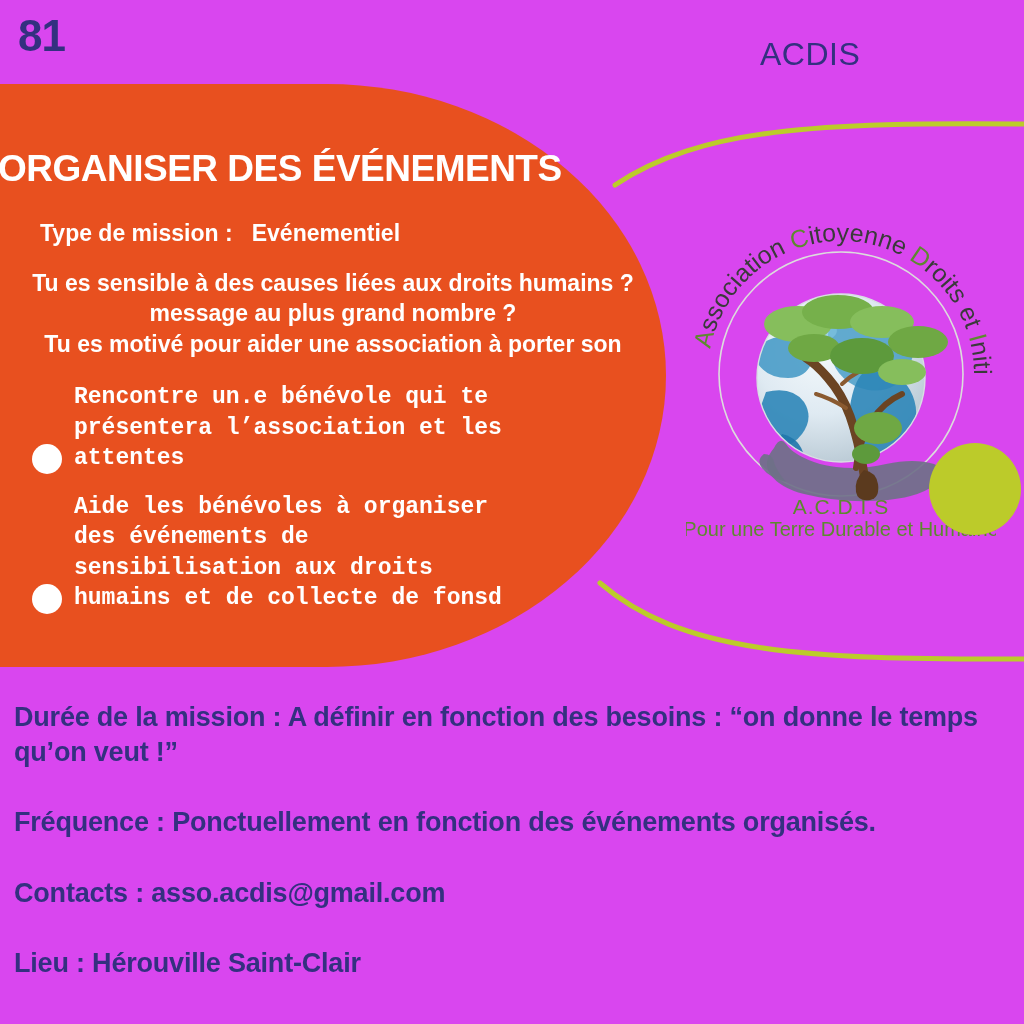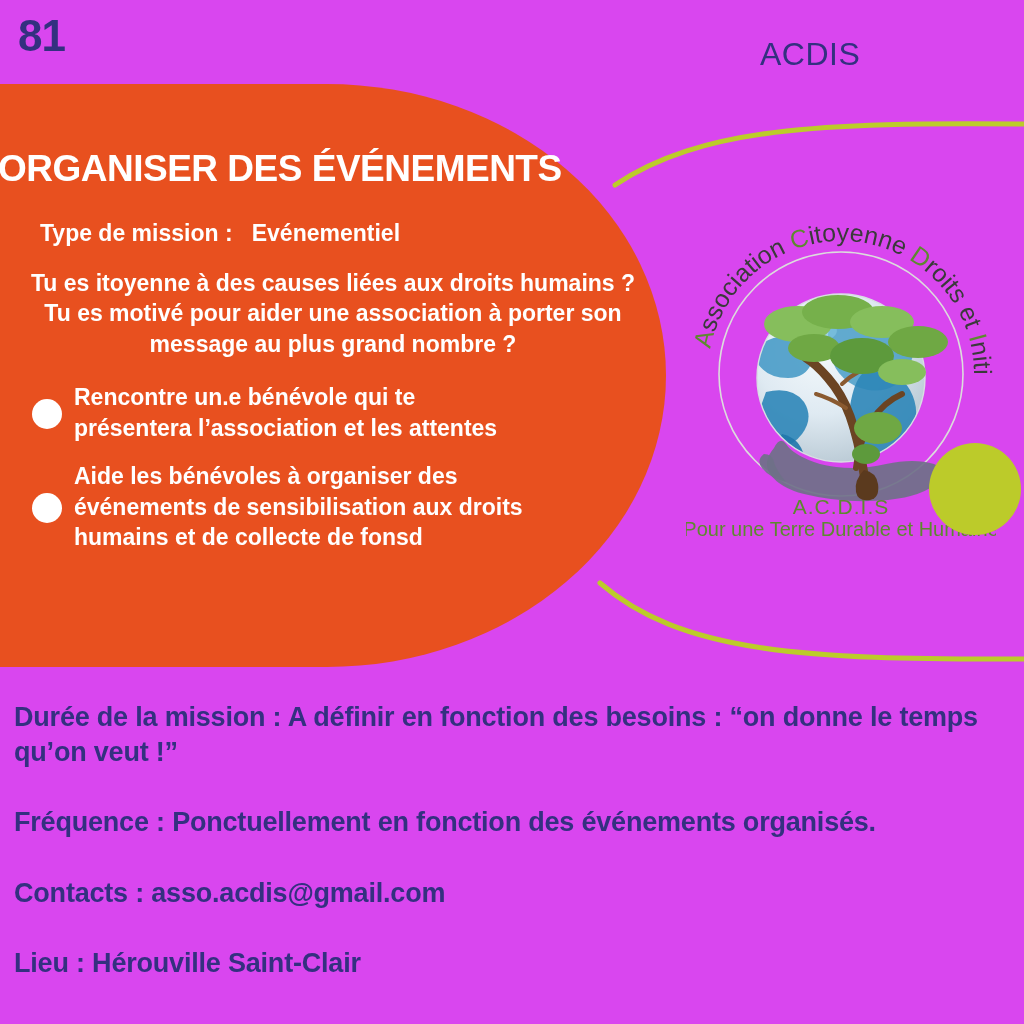--- a/index.html
+++ b/index.html
@@ -51,22 +51,23 @@
     color:#ffffff;font-size:23px;font-weight:bold;
     text-align:center;line-height:1.32;
   }
   .intro-block .ln{display:block;}
   .intro-block .ln:nth-child(3){text-align:center;}
 
   .bullets{
     position:absolute;left:32px;top:382px;width:600px;
   }
   .bullet-row{
-    display:flex;align-items:center;
+    display:flex;align-items:flex-end;
     margin-bottom:18px;
+    font-family:Liberation Mono, monospace;
   }
   .bullet-dot{
     flex:0 0 auto;
     width:30px;height:30px;border-radius:50%;
     background:#ffffff;margin-right:12px;margin-top:2px;
   }
   .bullet-text{
     color:#ffffff;font-size:23px;font-weight:bold;line-height:1.33;
     max-width:452px;
   }
@@ -113,23 +114,23 @@
 
   <div class="mission-title">ORGANISER DES ÉVÉNEMENTS</div>
 
   <div class="mission-type">
     <span>Type de mission :</span>
     &nbsp;
     <span>Evénementiel</span>
   </div>
 
   <div class="intro-block">
-    <span class="ln">Tu es itoyenne à des causes liées aux droits humains ?</span>
+    <span class="ln">Tu es sensible à des causes liées aux droits humains ?</span>
+    <span class="ln">message au plus grand nombre ?</span>
     <span class="ln">Tu es motivé pour aider une association à porter son</span>
-    <span class="ln">message au plus grand nombre ?</span>
   </div>
 
   <div class="bullets">
     <div class="bullet-row">
       <span class="bullet-dot"></span>
       <span class="bullet-text">Rencontre un.e bénévole qui te présentera l’association et les attentes</span>
     </div>
     <div class="bullet-row">
       <span class="bullet-dot"></span>
       <span class="bullet-text">Aide les bénévoles à organiser des événements de sensibilisation aux droits humains et de collecte de fonsd</span>

